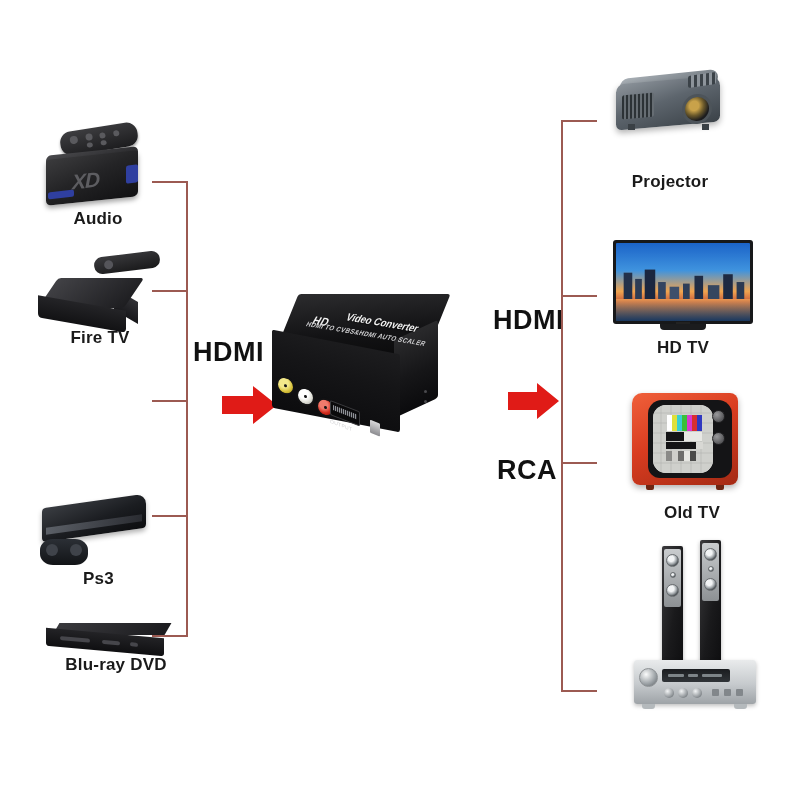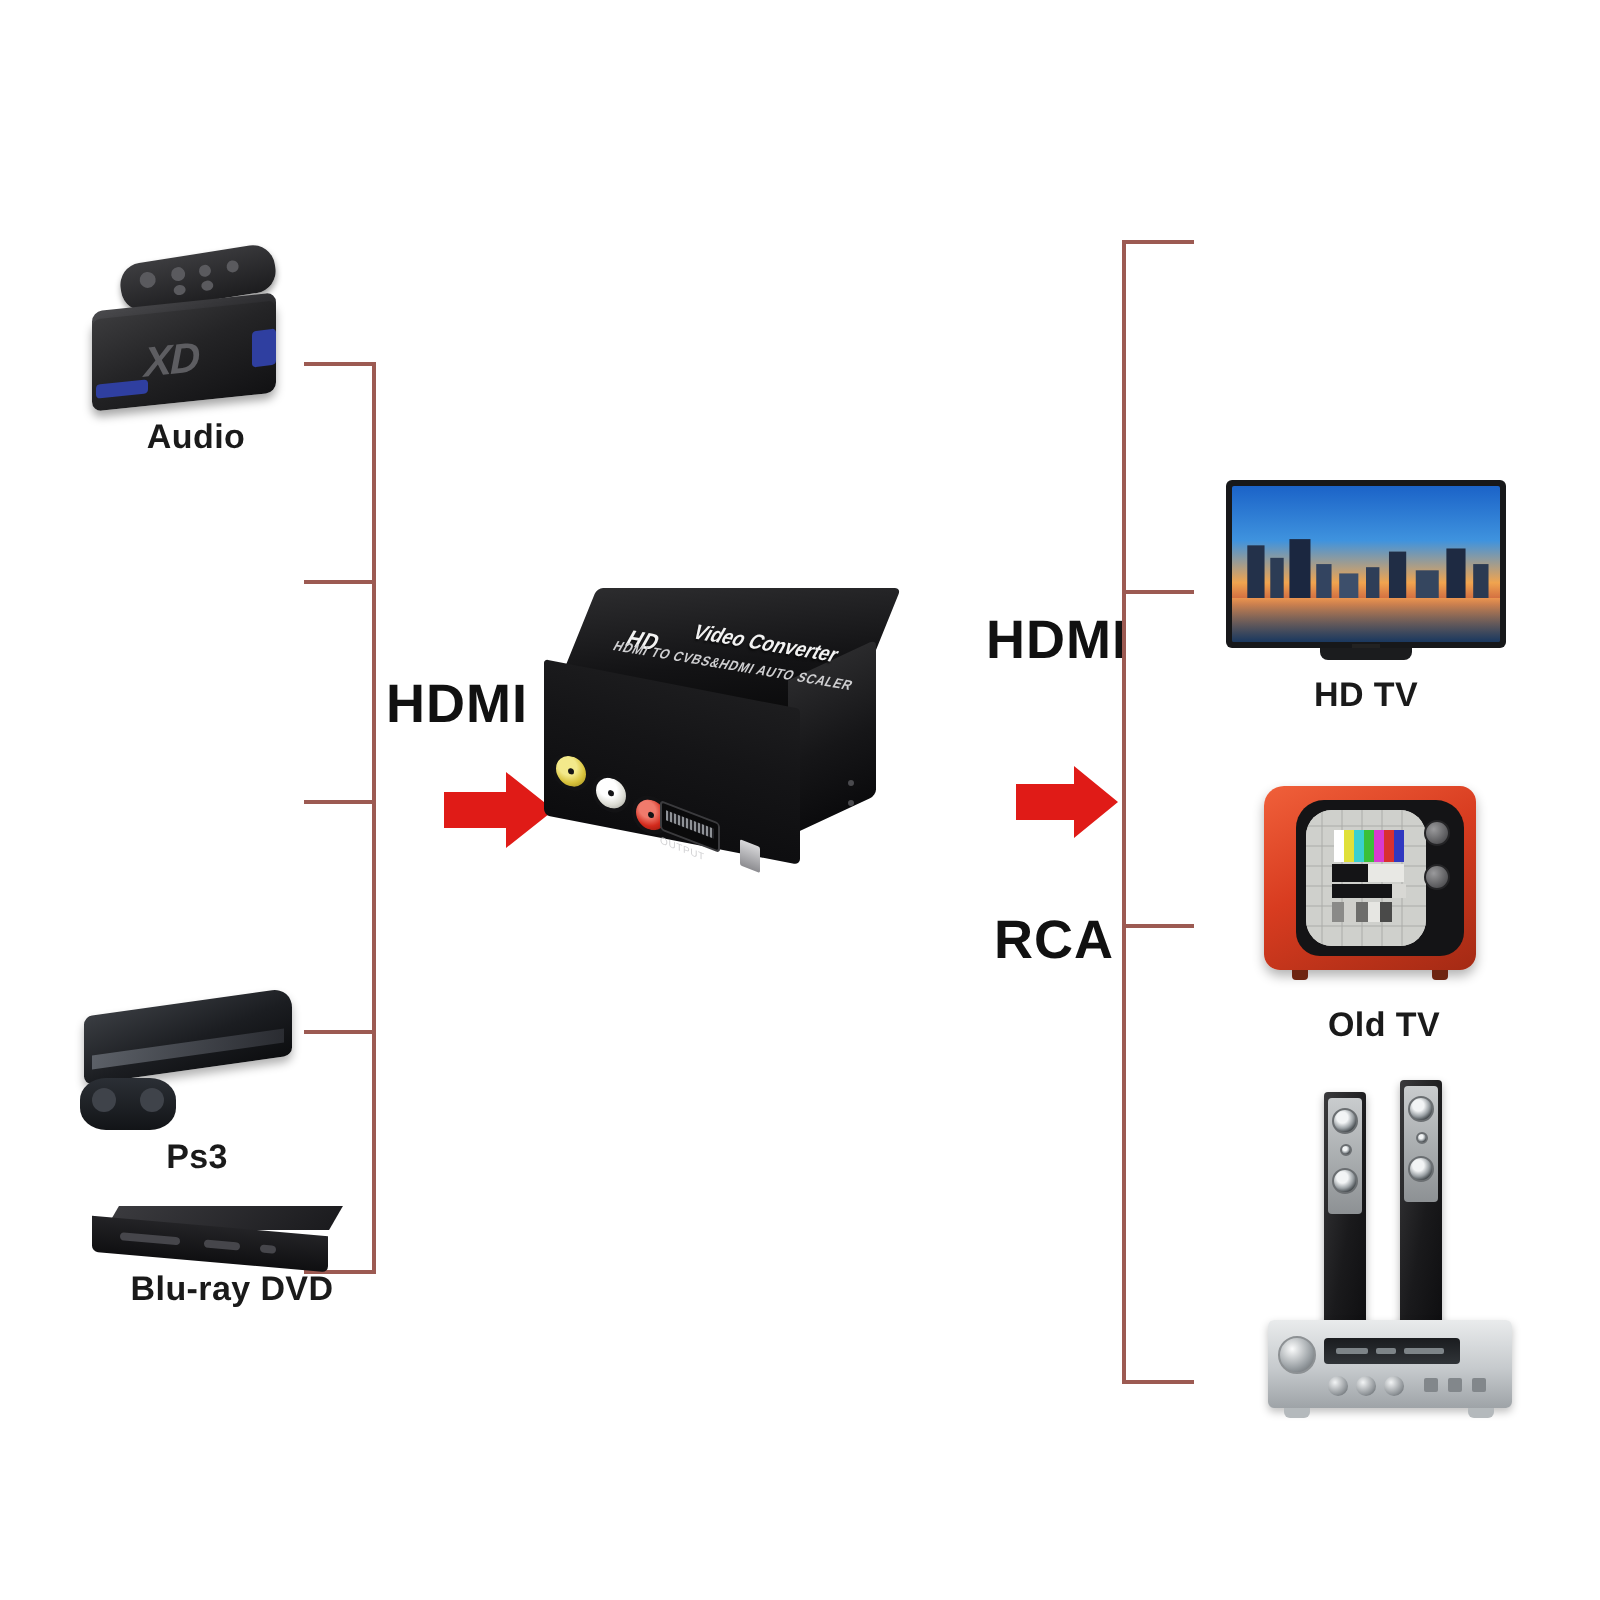--- a/index.html
+++ b/index.html
@@ -232,35 +232,46 @@
       </div>
       <div class="roku-top"></div>
       <div class="roku-body"></div>
       <div class="roku-xd">XD</div>
       <div class="roku-strip"></div>
       <div class="roku-strip2"></div>
     </div>
     <div class="node-label" style="top:84px;">Audio</div>
   </div>
 
+  <div class="node" style="left:40px;top:248px;width:120px;height:100px;">
+    <div class="pic" style="width:120px;height:80px;">
+      <div class="ftv-remote">
+          <i></i>
+        </div>
+      <div class="ftv-side"></div>
+      <div class="ftv-top"></div>
+      <div class="ftv-front"></div>
+    </div>
+    <div class="node-label" style="top:80px;">Fire TV</div>
+  </div>
 
 
   <div class="node" style="left:36px;top:487px;width:125px;height:105px;">
     <div class="pic" style="width:125px;height:84px;">
       <div class="ps3-body"></div>
       <div class="ps3-gloss"></div>
       <div class="ps3-pad">
         <i style="left:6px;"></i>
           <i style="right:6px;"></i>
       </div>
     </div>
     <div class="node-label" style="top:82px;">Ps3</div>
   </div>
 
-  <div class="node" style="left:52px;top:593px;width:128px;height:72px;">
+  <div class="node" style="left:52px;top:613px;width:128px;height:72px;">
     <div class="pic" style="width:128px;height:44px;">
       <div class="bd-top"></div>
       <div class="bd-front">
         <i style="left:14px;width:30px;"></i>
         <i style="left:56px;width:18px;"></i>
         <i style="left:84px;width:8px;"></i>
       </div>
     </div>
     <div class="node-label" style="top:42px;">Blu-ray DVD</div>
   </div>
@@ -313,20 +324,32 @@
   </div>
 
   <div>
     <div class="wire v" style="left:561px;top:120px;height:572px;"></div>
     <div class="wire h" style="left:561px;top:120px;width:36px;"></div>
     <div class="wire h" style="left:561px;top:295px;width:36px;"></div>
     <div class="wire h" style="left:561px;top:462px;width:36px;"></div>
     <div class="wire h" style="left:561px;top:690px;width:36px;"></div>
   </div>
 
+  <div class="node" style="left:610px;top:62px;width:120px;height:125px;">
+    <div class="pic" style="width:120px;height:72px;">
+      <div class="proj-top"></div>
+      <div class="proj-body"></div>
+      <div class="proj-panel"></div>
+      <div class="proj-vent"></div>
+      <div class="proj-lens"></div>
+      <div class="proj-foot" style="left:18px;"></div>
+      <div class="proj-foot" style="left:92px;"></div>
+    </div>
+    <div class="node-label" style="top:110px;">Projector</div>
+  </div>
 
   <div class="node" style="left:613px;top:240px;width:140px;height:120px;">
     <div class="pic" style="width:140px;height:95px;">
       <div class="tv-frame">
         <div class="tv-screen">
           <svg class="tv-city" viewBox="0 0 140 40" preserveAspectRatio="none" aria-hidden="true">
             <rect x="8" y="6" width="9" height="34" fill="#23314a"></rect>
             <rect x="20" y="14" width="7" height="26" fill="#2c3c55"></rect>
             <rect x="30" y="2" width="11" height="38" fill="#1b2740"></rect>
             <rect x="44" y="18" width="8" height="22" fill="#334460"></rect>

